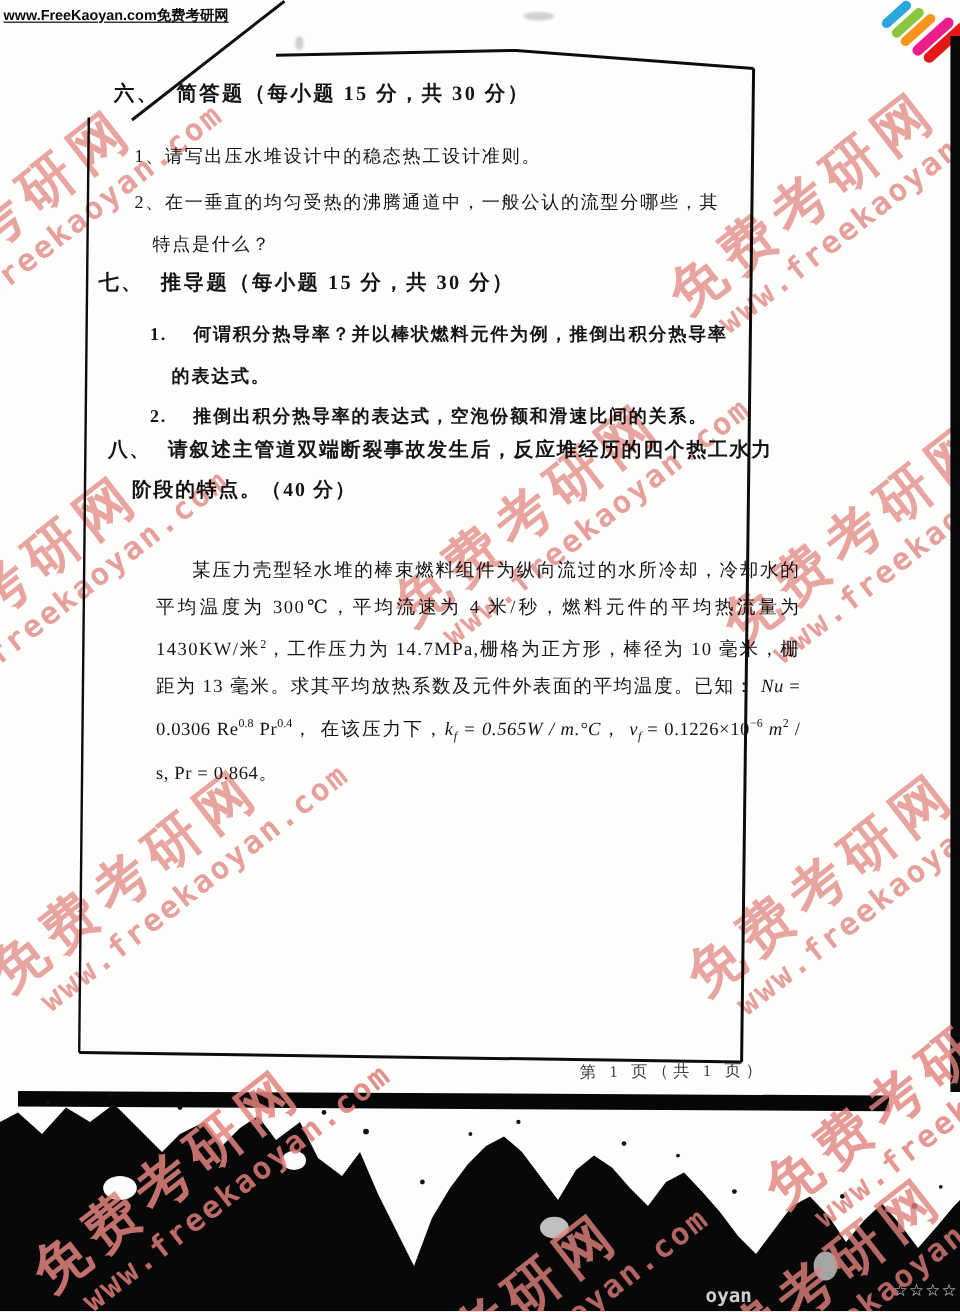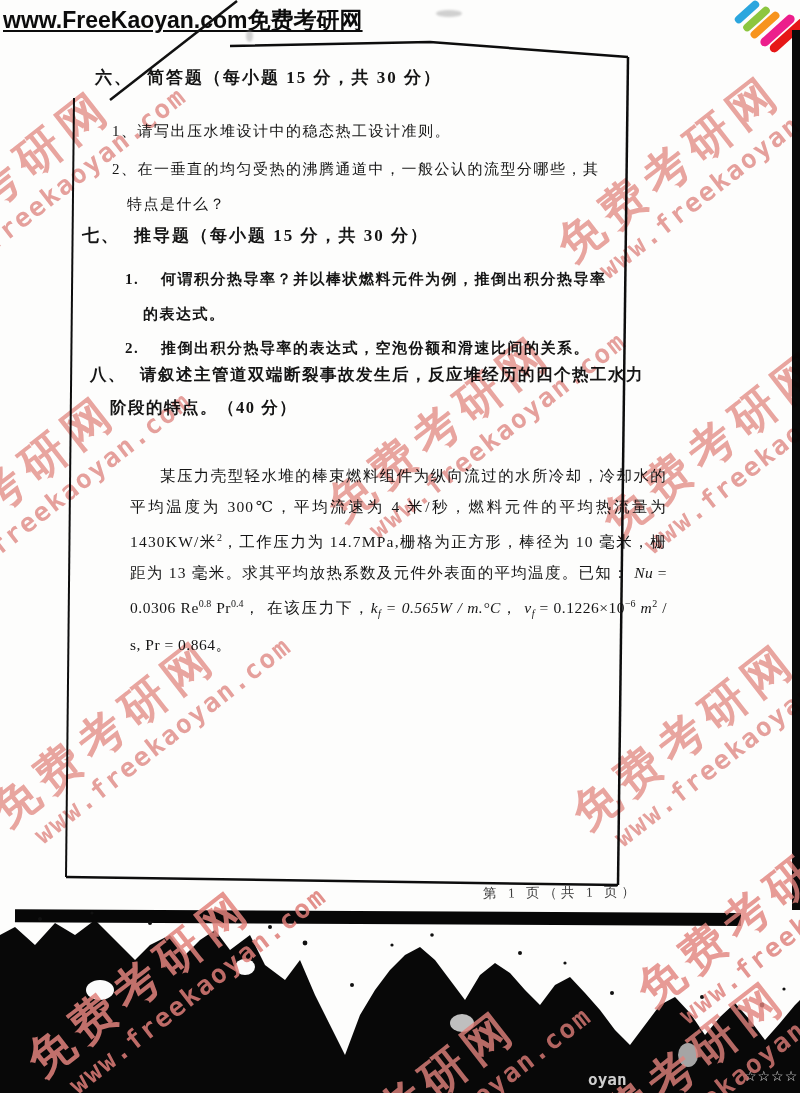--- a/index.html
+++ b/index.html
@@ -2,21 +2,21 @@
 <html><head>
 <meta charset="utf-8">
 <style>
   html,body{margin:0;padding:0;}
   body{width:800px;height:1093px;overflow:hidden;background:#ffffff;
        font-family:"Liberation Serif","DejaVu Serif",serif;color:#151515;}
   #canvas{position:relative;width:800px;height:1093px;overflow:hidden;background:#fdfdfc;}
 
   
   .site-link{position:absolute;left:3px;top:5px;font-family:"Liberation Sans","DejaVu Sans",sans-serif;
-             font-weight:bold;font-size:23px;color:#0c0c0c;text-decoration:underline;letter-spacing:0px;}
+             font-weight:bold;font-size:12px;color:#0c0c0c;text-decoration:underline;letter-spacing:0px;}
 
   
   .logo{position:absolute;left:726px;top:0px;width:74px;height:52px;}
   .logo .stripe{position:absolute;border-radius:5px;transform:rotate(-42deg);}
   .st0{left:6px;top:8px;width:30px;height:8px;background:#2ba6de;}
   .st1{left:14px;top:15px;width:33px;height:8px;background:#8cc63f;}
   .st2{left:21px;top:21px;width:36px;height:8px;background:#f7941d;}
   .st3{left:30px;top:26px;width:43px;height:9px;background:#ec1e8c;}
   .st4{left:39px;top:31px;width:46px;height:9px;background:#e61717;}
 

